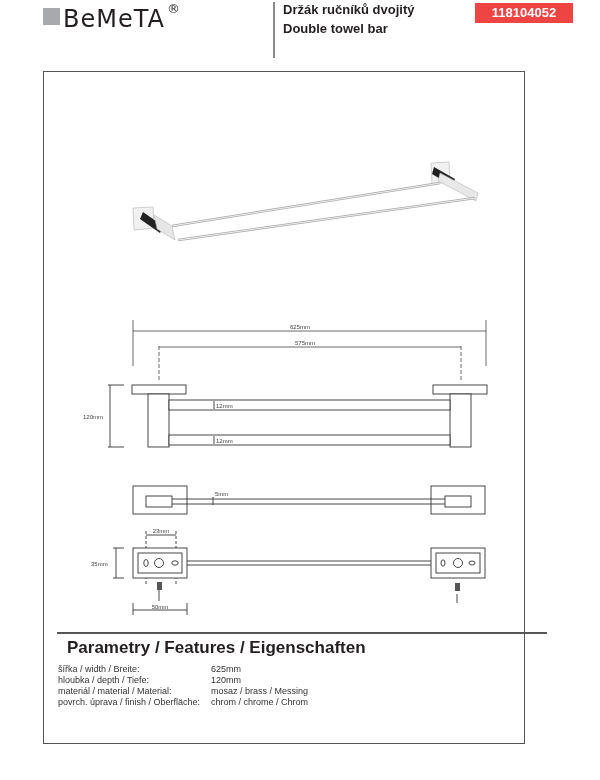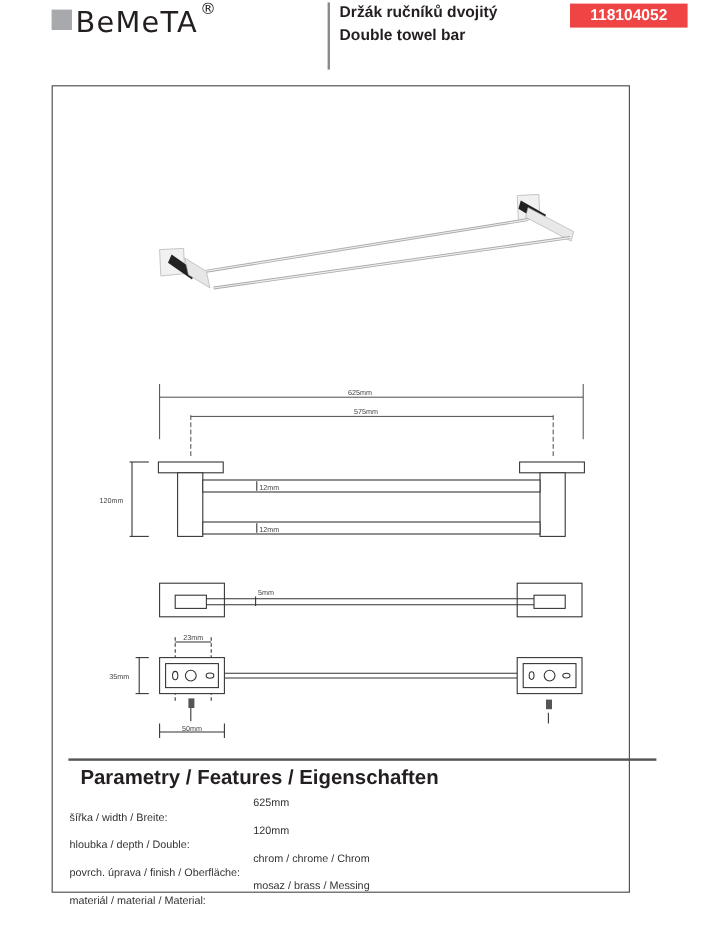--- a/index.html
+++ b/index.html
@@ -11,21 +11,21 @@
   .vsep { position:absolute; left:273px; top:2px; width:2px; height:56px; background:#8a8a8a; }
   .titles { position:absolute; left:283px; top:0px; font-family:"Liberation Sans", sans-serif; font-weight:bold; font-size:13px; line-height:19px; color:#231f20; }
   .code-badge { position:absolute; left:475px; top:3px; width:98px; height:20px; background:#ef4444; color:#fff; font-family:"Liberation Sans", sans-serif; font-weight:bold; font-size:13px; line-height:20px; text-align:center; }
   .frame { position:absolute; left:43px; top:71px; width:482px; height:673px; border:1.5px solid #555; box-sizing:border-box; }
   svg.drawing { position:absolute; left:0; top:0; }
   .dim { font-family:"Liberation Sans", sans-serif; font-size:6px; fill:#444; }
   .features-rule { position:absolute; left:57px; top:632px; width:490px; height:1.5px; background:#555; }
   .features-title { position:absolute; left:40px; top:638px; font-family:"Liberation Sans", sans-serif; font-weight:bold; font-size:17px; color:#231f20;margin-left:27px; }
   .features { position:absolute; left:58px; top:664px; font-family:"Liberation Sans", sans-serif; font-size:9px; line-height:11px; color:#333; }
   .frow { display:flex; }
-  .flabel { width:153px;margin-top:12px; }
+  .flabel { width:153px; }
   .footer-brand { position:absolute; left:465px; top:778px; font-family:Liberation Sans, sans-serif; font-weight:bold; font-size:30px; letter-spacing:0.5px; color:#231f20; }
 </style>
 </head>
 <body>
 
 <div class="logo">
   <div class="logo-square"></div>
   <div class="logo-text">BeMeTA</div>
   <div class="logo-reg">®</div>
 </div>
@@ -129,26 +129,26 @@
 
 <div class="features-rule"></div>
 <div class="features-title">Parametry / Features / Eigenschaften</div>
 
 <div class="features">
   <div class="frow">
     <span class="flabel">šířka / width / Breite:</span>
     <span>625mm</span>
   </div>
   <div class="frow">
-    <span class="flabel">hloubka / depth / Double:</span>
+    <span class="flabel">hloubka / depth / Tiefe:</span>
     <span>120mm</span>
+  </div>
+  <div class="frow">
+    <span class="flabel">materiál / material / Material:</span>
+    <span>mosaz / brass / Messing</span>
   </div>
   <div class="frow">
     <span class="flabel">povrch. úprava / finish / Oberfläche:</span>
     <span>chrom / chrome / Chrom</span>
-  </div>
-  <div class="frow">
-    <span class="flabel">materiál / material / Material:</span>
-    <span>mosaz / brass / Messing</span>
   </div>
 </div>
 
 <div class="footer-brand">PLAZA</div>
 
 </body></html>

